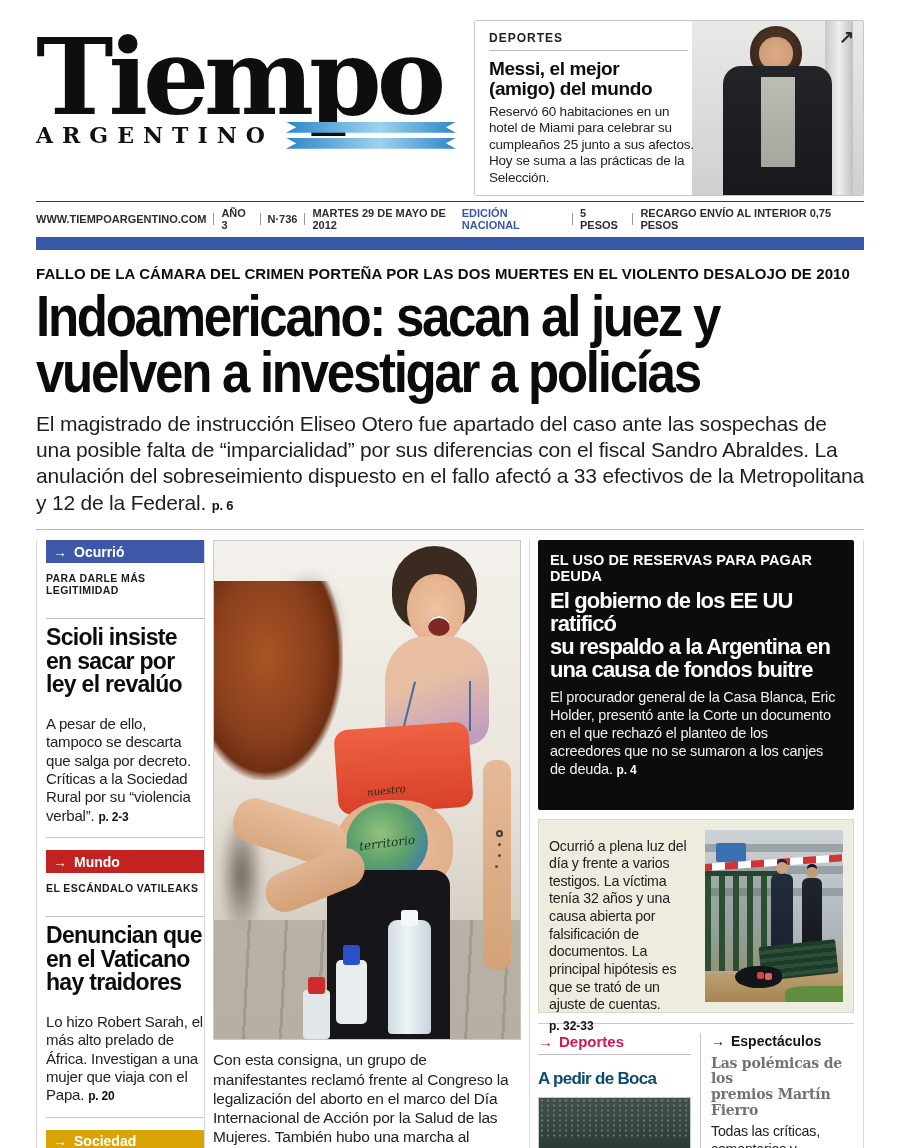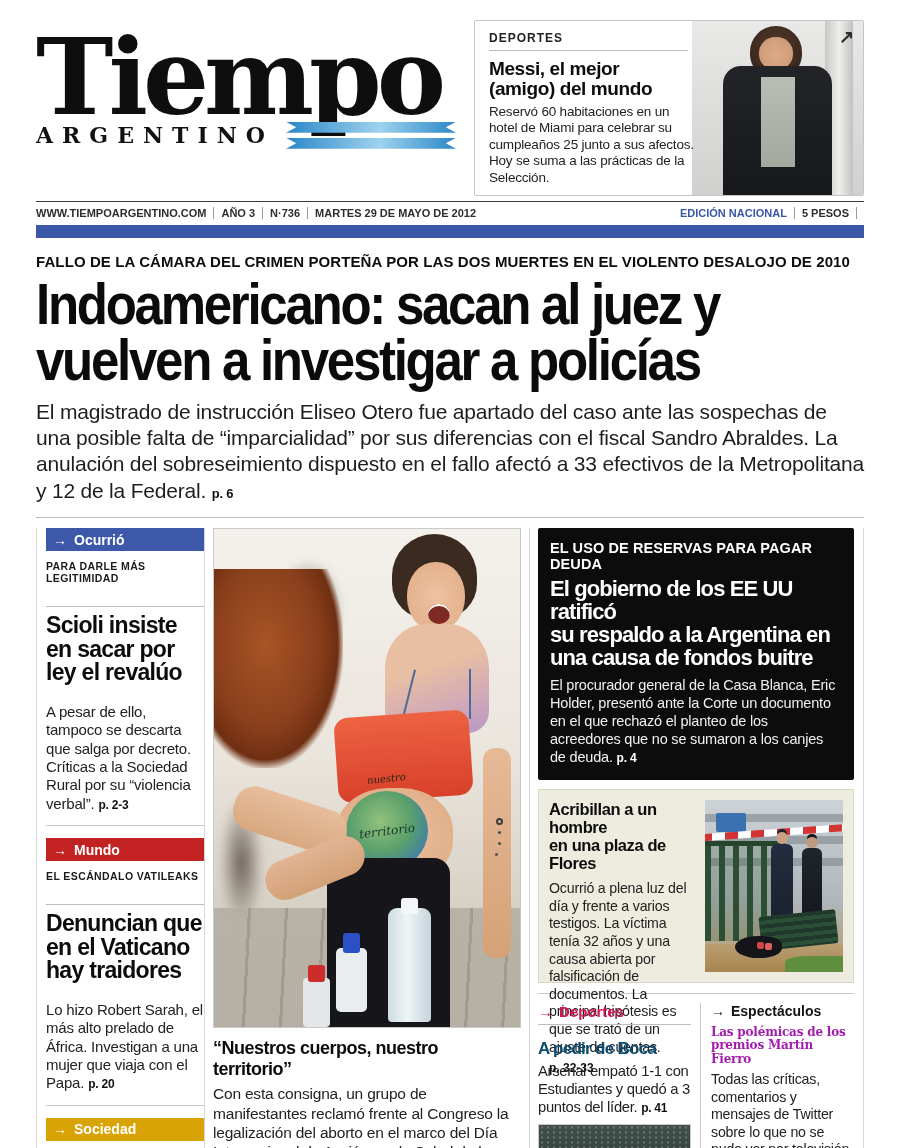--- a/index.html
+++ b/index.html
@@ -96,21 +96,21 @@
   .pm-bottle2 { position:absolute; left:40%; bottom:3%; width:10%; height:13%; background:#e9edf0; border-radius:5px; }
   .pm-bottle2:before { content:""; position:absolute; left:22%; top:-22%; width:56%; height:30%; background:#2b4fc4; border-radius:3px; }
   .pm-bottle3 { position:absolute; left:29%; bottom:0; width:9%; height:10%; background:#e4e7ea; border-radius:4px; }
   .pm-bottle3:before { content:""; position:absolute; left:20%; top:-26%; width:60%; height:34%; background:#cc2c2c; border-radius:3px; }
 
   .caption { margin-top:10px; }
   .caption-title { font-size:18px; font-weight:800; letter-spacing:-0.5px; color:#0c0c0c; }
   .caption-body { margin-top:4px; font-size:15.5px; line-height:1.24; color:#222; letter-spacing:-0.2px; padding-bottom:10px; border-bottom:1px solid #c9c9c9; }
 
   
-  .blackbox { background:#0c0c0c; color:#fff; padding:12px 12px 13px; border-radius:2px; }
+  .blackbox { background:#0c0c0c; color:#fff; padding:12px 12px 31px; border-radius:2px; }
   .bb-kicker { font-size:14.5px; font-weight:800; letter-spacing:0.1px; }
   .bb-headline { margin-top:6px; font-size:22px; font-weight:800; line-height:1.04; letter-spacing:-0.9px; color:#fff; }
   .bb-body { margin-top:7px; font-size:14.5px; line-height:1.24; color:#f0f0f0; letter-spacing:-0.2px; }
   .bb-body b.pg { color:#fff; }
 
   .crimebox { margin-top:9px; background:#edecdf; border:1px solid #d8d6c6; padding:10px; display:flex; gap:9px; height:194px; }
   .cb-text { width:50%; display:flex; flex-direction:column; }
   .cb-headline { font-size:16.5px; font-weight:800; line-height:1.1; letter-spacing:-0.4px; color:#0d0d0d; }
   .cb-body { margin-top:8px; font-size:14.2px; line-height:1.24; color:#222; letter-spacing:-0.2px; }
   .cb-page { text-align:left; margin-top:2px; }
@@ -134,21 +134,21 @@
   .sports-col { width:162px; flex-shrink:0; padding-right:9px; }
   .tag-row { display:flex; align-items:center; gap:6px; font-size:15px; font-weight:bold; padding-bottom:4px; border-bottom:1px solid #bdbdbd; }
   .tag-deportes { color:#d31558; }
   .sp-headline { margin-top:14px; font-size:17px; font-weight:800; letter-spacing:-0.7px; color:#0c4a6e; }
   .sp-body { margin-top:3px; font-size:14.8px; line-height:1.22; color:#222; letter-spacing:-0.3px; }
   .sp-photo { position:relative; margin-top:8px; height:118px; overflow:hidden; border:1px solid #c9c9c9; background:linear-gradient(180deg,#41514a 0%,#2c3a34 45%,#222e29 100%); }
   .fp-crowd { position:absolute; top:0; left:0; right:0; height:34%; background-image:radial-gradient(rgba(160,170,160,0.5) 1px, rgba(0,0,0,0) 1.5px); background-size:6px 5px; }
 
   .ent-col { flex:1; border-left:1px solid #c9c9c9; padding-left:10px; }
   .tag-black { display:flex; align-items:center; gap:6px; font-size:14px; font-weight:bold; color:#141414; }
-  .ent-headline { margin-top:7px; font-family:"DejaVu Serif", serif; font-size:12px; font-weight:bold; line-height:1.12; color:#a21caf; letter-spacing:-0.2px; }
+  .ent-headline { margin-top:7px; font-family:"DejaVu Serif", serif; font-size:14px; font-weight:bold; line-height:1.12; color:#737373; letter-spacing:-0.2px; }
   .ent-body { margin-top:5px; font-size:14.2px; line-height:1.24; color:#222; letter-spacing:-0.2px; padding-bottom:9px; border-bottom:1px solid #bdbdbd; }
 </style>
 </head>
 <body>
 
 <div class="page">
 
   <div class="masthead">
     <div class="logo-block">
       <div class="logo-text">Tiempo</div>
@@ -188,20 +188,21 @@
         <span class="sep"></span>
       <span>N·736</span>
         <span class="sep"></span>
       <span>MARTES 29 DE MAYO DE 2012</span>
     </span>
     <span class="grp">
       <span class="blue">EDICIÓN NACIONAL</span>
         <span class="sep"></span>
       <span>5 PESOS</span>
         <span class="sep"></span>
+      <span>RECARGO ENVÍO AL INTERIOR 0,75 PESOS</span>
     </span>
   </div>
   <div class="bluebar"></div>
 
   <div class="lead">
     <div class="lead-kicker">FALLO DE LA CÁMARA DEL CRIMEN PORTEÑA POR LAS DOS MUERTES EN EL VIOLENTO DESALOJO DE 2010</div>
     <h1 class="lead-headline pre">Indoamericano: sacan al juez y
 vuelven a investigar a policías</h1>
     <p class="lead-deck"><span>El magistrado de instrucción Eliseo Otero fue apartado del caso ante las sospechas de una posible falta de “imparcialidad” por sus diferencias con el fiscal Sandro Abraldes. La anulación del sobreseimiento dispuesto en el fallo afectó a 33 efectivos de la Metropolitana y 12 de la Federal.</span> <b class="pg">p. 6</b></p>
     <hr class="rule">
@@ -269,38 +270,35 @@
         <span class="pm-legs"></span>
         <span class="pm-armR"></span>
         <span class="pm-chain"></span>
         <span class="pm-arm1"></span>
         <span class="pm-arm2"></span>
         <span class="pm-bottle1"></span>
         <span class="pm-bottle2"></span>
         <span class="pm-bottle3"></span>
       </div>
       <div class="caption">
-        <div class="caption-title">“Nuestros cuerpos, nuestro territorio”</div>
         <p class="caption-body"><span>Con esta consigna, un grupo de manifestantes reclamó frente al Congreso la legalización del aborto en el marco del Día Internacional de Acción por la Salud de las Mujeres. También hubo una marcha al Obelisco.</span> </p>
       </div>
     </div>
 
     <div class="col-right">
       <div class="blackbox">
         <div class="bb-kicker">EL USO DE RESERVAS PARA PAGAR DEUDA</div>
         <div class="bb-headline pre">El gobierno de los EE UU ratificó
 su respaldo a la Argentina en
 una causa de fondos buitre</div>
         <p class="bb-body"><span>El procurador general de la Casa Blanca, Eric Holder, presentó ante la Corte un documento en el que rechazó el planteo de los acreedores que no se sumaron a los canjes de deuda.</span> <b class="pg">p. 4</b></p>
       </div>
 
       <div class="crimebox">
         <div class="cb-text">
-          <div class="cb-headline pre">Acribillan a un hombre
-en una plaza de Flores</div>
           <p class="cb-body">Ocurrió a plena luz del día y frente a varios testigos. La víctima tenía 32 años y una causa abierta por falsificación de documentos. La principal hipótesis es que se trató de un ajuste de cuentas.</p>
           <div class="cb-page"><b class="pg">p. 32-33</b></div>
         </div>
         <div class="cb-photo">
           <span class="cp-win"></span>
           <span class="cp-sign"></span>
           <span class="cp-fence"></span>
           <span class="cp-tape"></span>
           <span class="cp-cop1"></span>
           <span class="cp-cop2"></span>
@@ -314,21 +312,20 @@
 
       <hr class="right-div">
 
       <div class="bottom-row">
         <div class="sports-col">
           <div class="tag-row tag-deportes">
             <span>→</span>
             <span>Deportes</span>
           </div>
           <div class="sp-headline">A pedir de Boca</div>
-          <p class="sp-body"><span>Arsenal empató 1-1 con Estudiantes y quedó a 3 puntos del líder.</span> <b class="pg">p. 41</b></p>
           <div class="sp-photo">
             <span class="fp-crowd"></span>
 
           </div>
         </div>
 
         <div class="ent-col">
           <div class="tag-black">
             <span>→</span>
             <span>Espectáculos</span>

